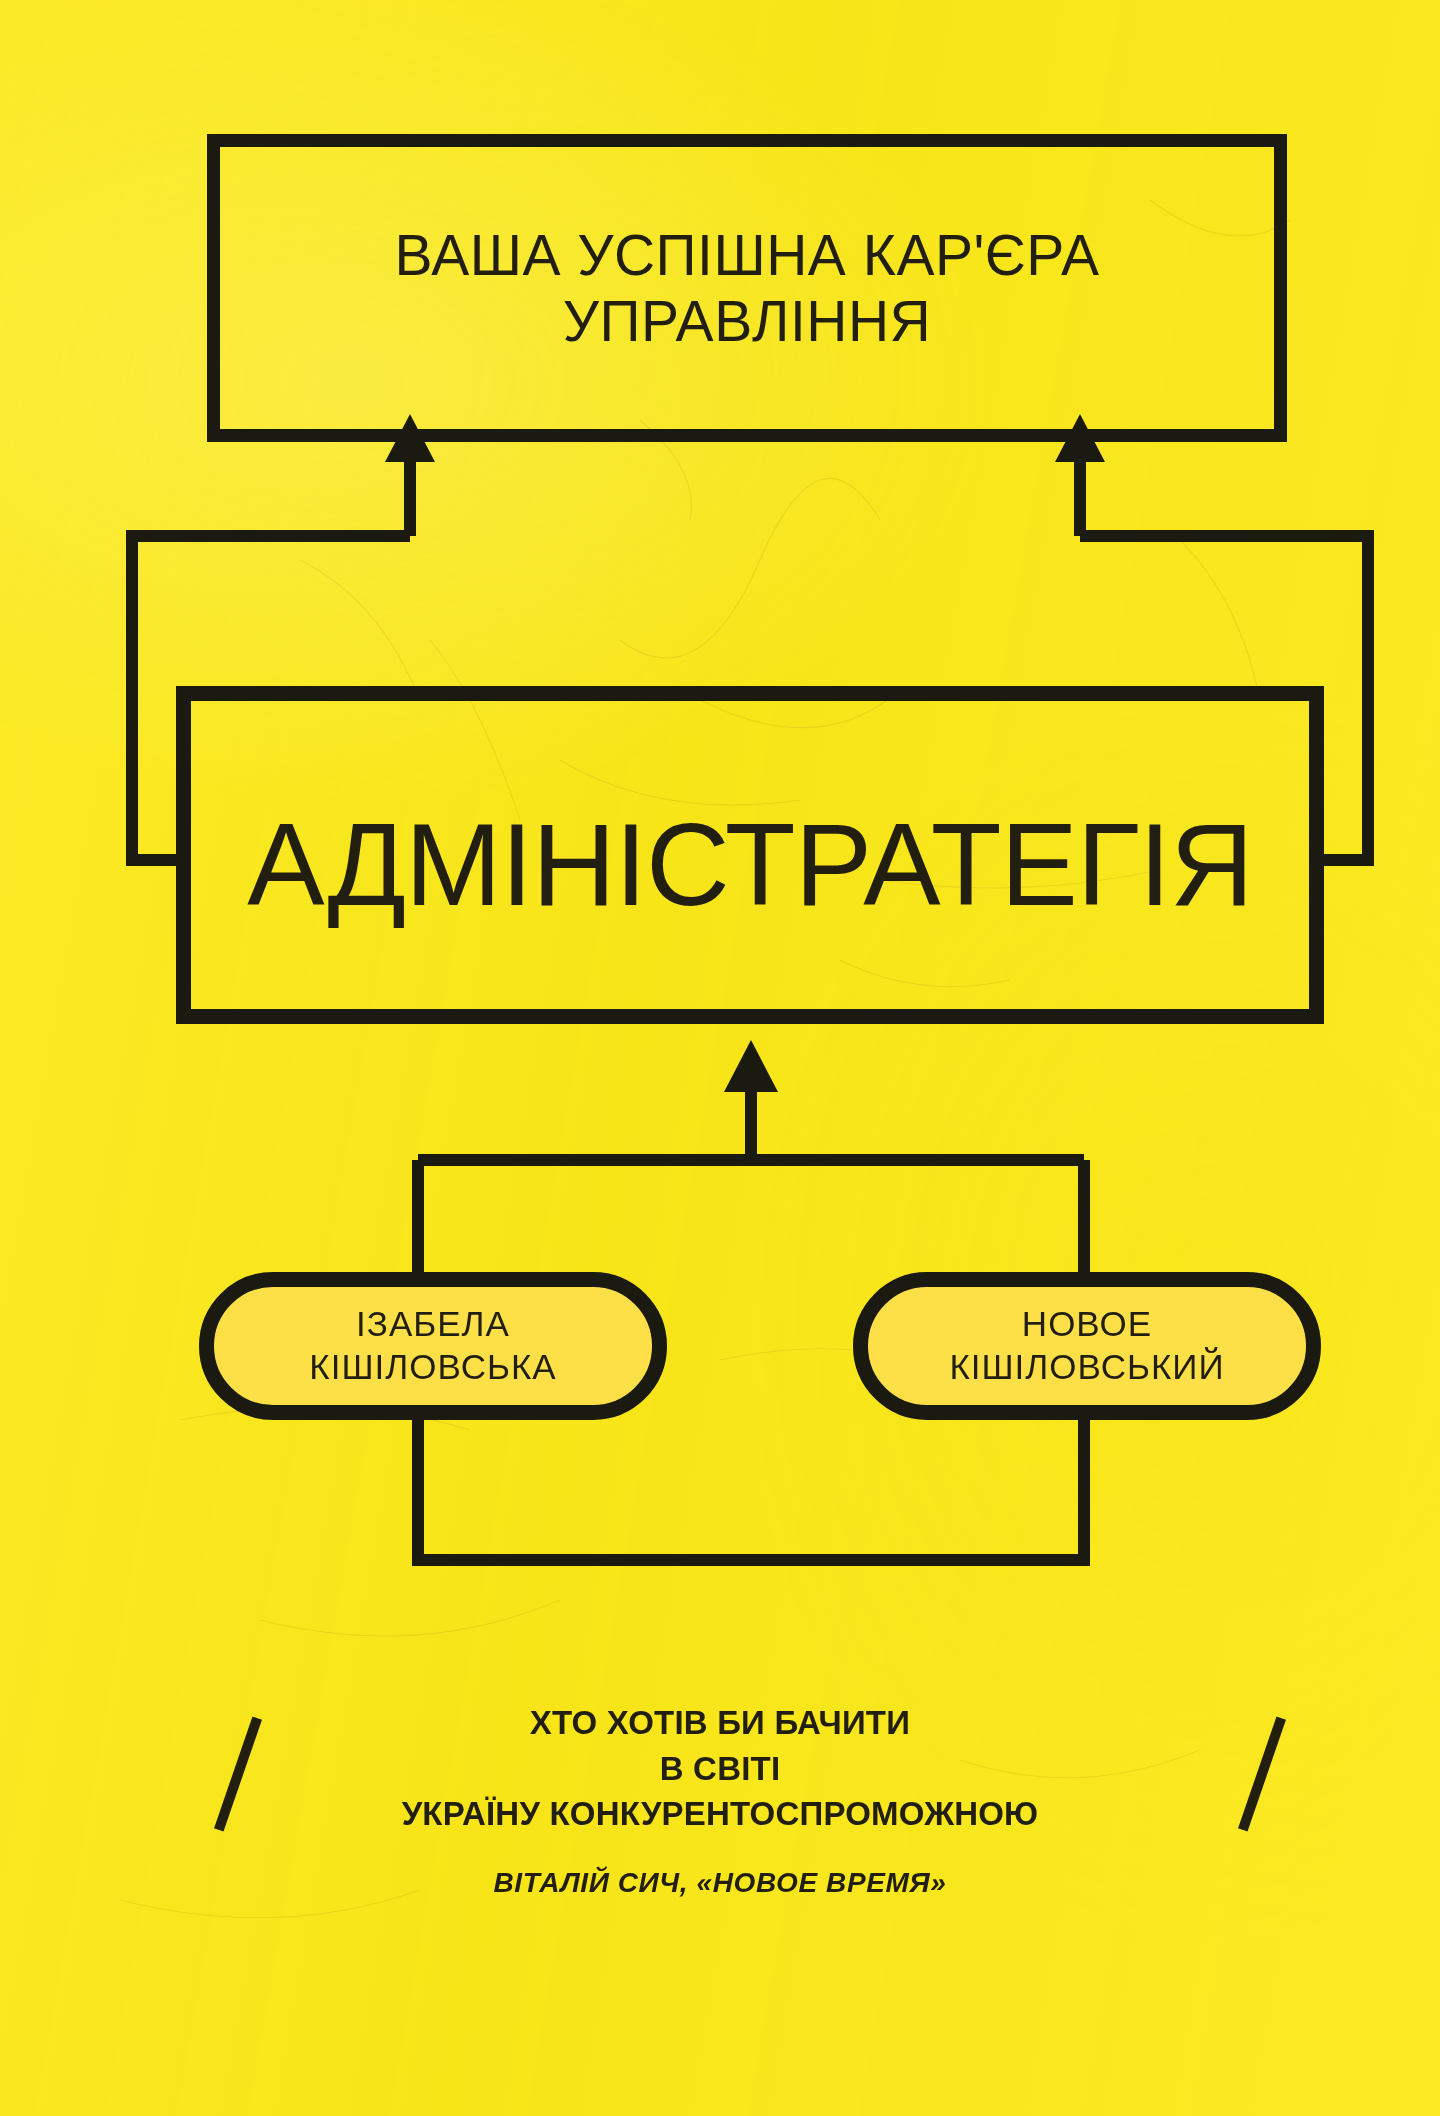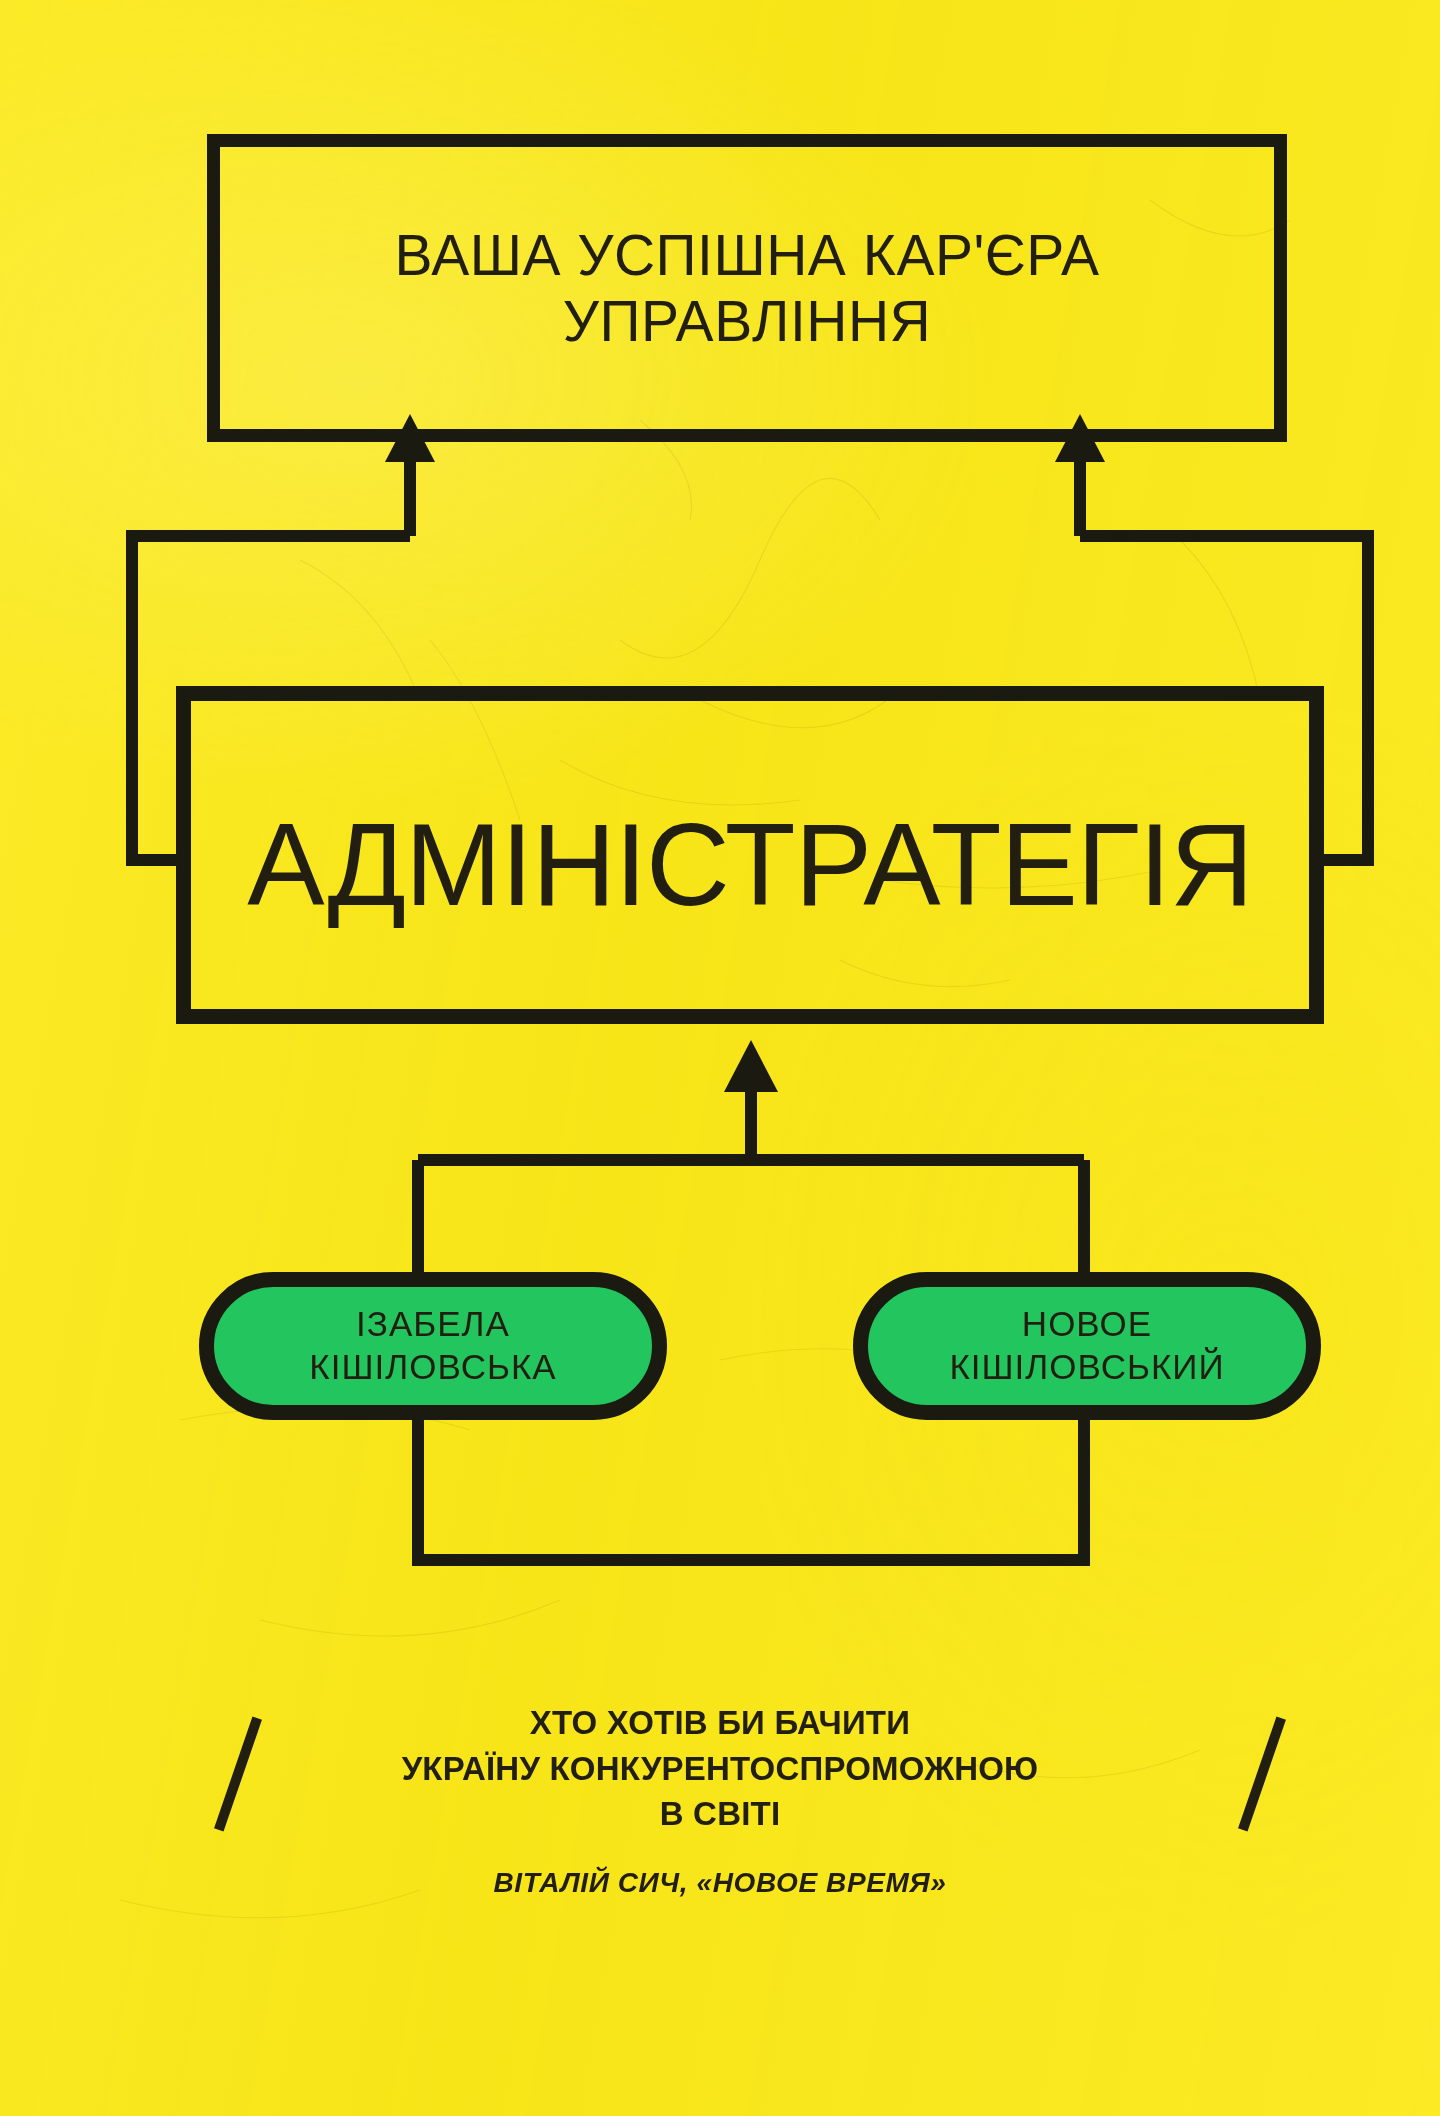--- a/index.html
+++ b/index.html
@@ -88,21 +88,21 @@
   
   .pill {
     position: absolute;
     border: 15px solid #1b1a10;
     border-radius: 999px;
     box-sizing: border-box;
     display: flex;
     align-items: center;
     justify-content: center;
     z-index: 4;
-    background: #22c55e;
+    background: #fde047;
   }
   .pill-left  { left: 199px;  top: 1272px; width: 468px; height: 148px; }
   .pill-right { left: 853px;  top: 1272px; width: 468px; height: 148px; }
   .pill-text {
     text-align: center;
     color: #221f10;
     font-size: 35px;
     line-height: 1.22;
     letter-spacing: 1px;
     font-weight: 400;
@@ -226,20 +226,20 @@
       <div>КІШІЛОВСЬКИЙ</div>
     </div>
   </div>
 
   <div class="slash slash-left"></div>
   <div class="slash slash-right"></div>
 
   <div class="quote-wrap">
     <div class="quote-text">
       <div>ХТО ХОТІВ БИ БАЧИТИ</div>
+      <div>В СВІТІ</div>
       <div>УКРАЇНУ КОНКУРЕНТОСПРОМОЖНОЮ</div>
-      <div>В СВІТІ</div>
     </div>
     <div class="attribution">ВІТАЛІЙ СИЧ, «НОВОЕ ВРЕМЯ»</div>
   </div>
 
   <div id="texture"></div>
 </div>
 
 </body></html>

